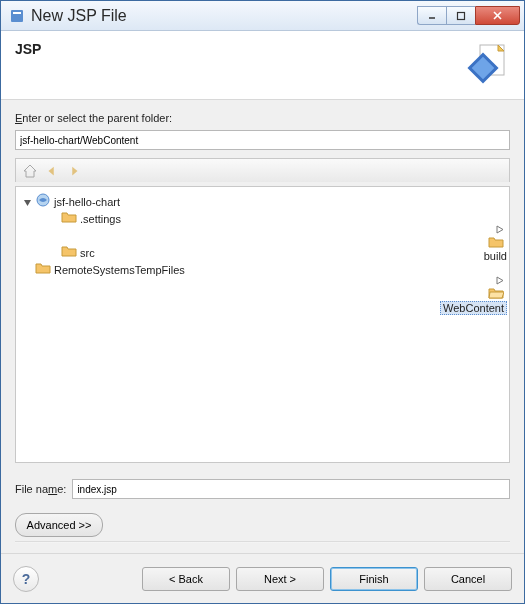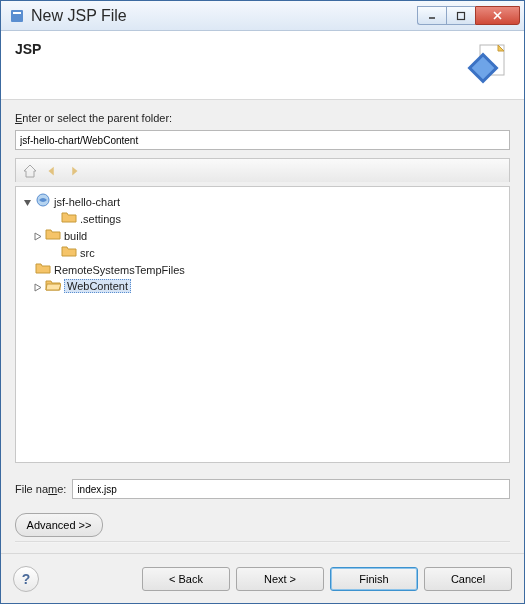--- a/index.html
+++ b/index.html
@@ -25,21 +25,21 @@
   .toolbar { height: 24px; background: linear-gradient(#fafafa,#e9e9e9); border: 1px solid #c8c8c8; border-bottom: none; display: flex; align-items: center; gap: 6px; padding: 0 6px; margin-top: 4px; }
   .tb-icon { width: 16px; height: 16px; display: flex; align-items: center; justify-content: center; opacity: 0.6; }
   .tb-icon.arrow-l svg, .tb-icon.arrow-r svg { width: 14px; height: 14px; }
   .tree { flex: 1; border: 1px solid #c8c8c8; background: #fff; padding: 4px 2px; overflow: auto; font-size: 11px; color: #222; }
   .tree-row { display: flex; align-items: flex-end; height: 17px; padding-left: 4px; }
   .expander { width: 11px; height: 11px; margin-right: 2px; display: flex; align-items: center; justify-content: center; cursor: pointer; }
   .expander svg { width: 9px; height: 9px; }
   .node-icon { width: 16px; height: 16px; margin-right: 3px; display: flex; align-items: center; justify-content: center; }
   .tree-label { white-space: nowrap; }
   .tree-label.selected { border: 1px dotted #5a8ed0; background: #d6e4f5; padding: 0 2px; }
-  .i1 { padding-left: 14px; }
+  .i1 { padding-left: 14px; flex-direction: column; }
   .i2 { padding-left: 30px; }
   .filename-row { display: flex; align-items: center; gap: 6px; margin-top: 12px; }
   .filename-row .label { white-space: nowrap; margin: 0; }
   .adv-btn { margin-top: 10px; width: 88px; height: 24px; font-size: 11px; background: linear-gradient(#f5f5f5,#e4e4e4); border: 1px solid #a8a8a8; border-radius: 11px; cursor: pointer; font-family: inherit; }
   .footer-sep { height: 2px; background: linear-gradient(#d0d0d0,#fff); margin-top: auto; }
   .footer { height: 50px; background: #f0f0f0; display: flex; align-items: center; padding: 0 12px; gap: 6px; border-top: 1px solid #d8d8d8; }
   .help-btn { width: 26px; height: 26px; border: 1px solid #bababa; border-radius: 50%; background: linear-gradient(#fff,#e9e9e9); display:flex; align-items:center; justify-content:center; color:#4a6a9a; font-size:14px; font-weight:bold; cursor:pointer; }
   .spacer { flex:1; }
   .wbtn { width: 88px; height: 24px; font-size: 11px; background: linear-gradient(#f5f5f5,#e4e4e4); border: 1px solid #a8a8a8; border-radius: 3px; cursor: pointer; font-family: inherit; }
   .wbtn.default { border: 1px solid #3c92cf; box-shadow: 0 0 0 1px #8cc3ea inset; }

